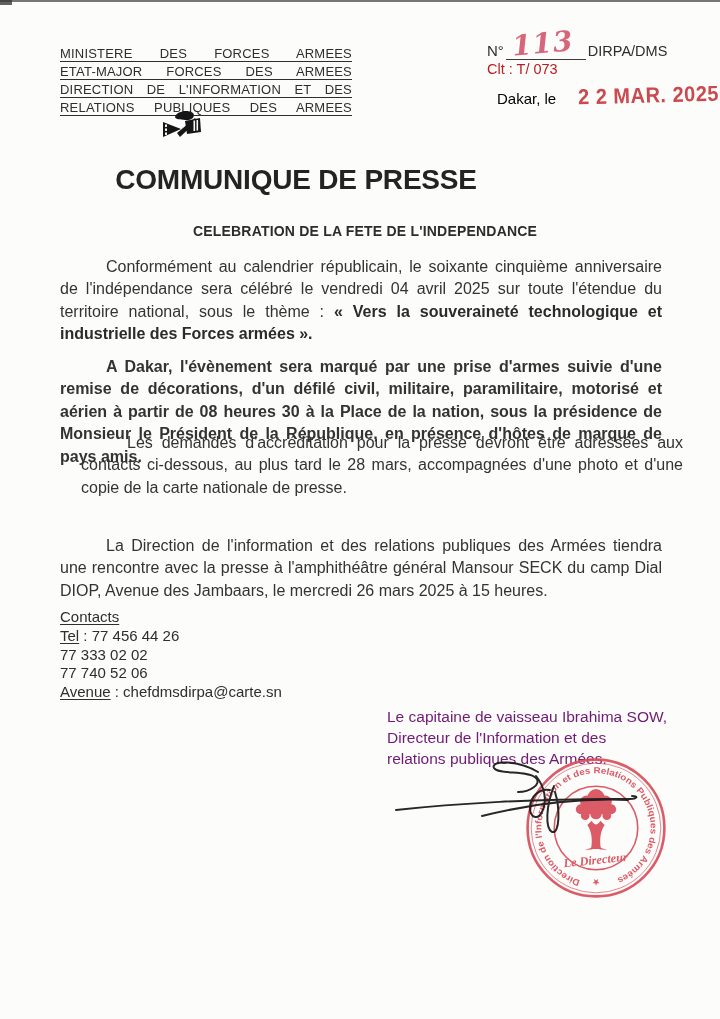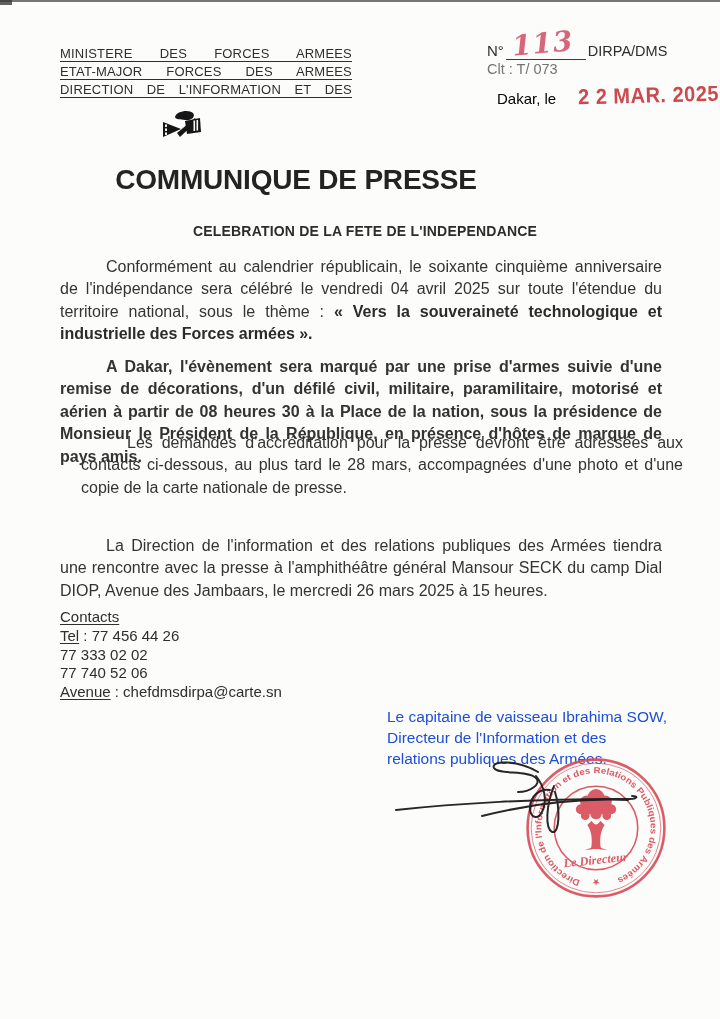--- a/index.html
+++ b/index.html
@@ -20,21 +20,21 @@
   
   .emblem{position:absolute;left:160px;top:109px;width:44px;height:36px;}
 
   
   .ref-row1{position:absolute;left:487px;top:42px;display:flex;align-items:flex-end;font-size:14.5px;color:#2e2e2e;}
   .ref-prefix{font-size:15px;padding-bottom:1px;}
   .num-slot{display:inline-block;width:80px;height:15px;border-bottom:1.8px solid #3c3c3c;position:relative;margin:0 2px;}
   .handwritten-number{position:absolute;left:6px;top:-17px;font-family:"DejaVu Serif",serif;font-style:italic;
         font-size:28px;font-weight:bold;color:#d4566d;transform:rotate(-5deg);letter-spacing:1px;opacity:.9;}
   .ref-suffix{padding-bottom:1px;}
-  .ref-row2{position:absolute;left:487px;top:61px;font-size:14.5px;color:#737373;}
+  .ref-row2{position:absolute;left:487px;top:61px;font-size:14.5px;color:#b91c1c;}
   .ref-row3{position:absolute;left:497px;top:90px;font-size:15px;color:#000000;}
   .date-stamp{position:absolute;left:578px;top:84px;font-size:20px;font-weight:bold;color:#c63b42;
         letter-spacing:.5px;transform:rotate(-1.5deg) scaleY(1.08);white-space:nowrap;opacity:.92;}
 
   
   .doc-title{position:absolute;left:0;top:164px;width:568px;padding-left:24px;box-sizing:border-box;
         text-align:center;font-size:28px;font-weight:bold;color:#232323;letter-spacing:-.2px;margin:0;}
   .doc-subtitle{position:absolute;left:0;top:223px;width:720px;padding-left:10px;box-sizing:border-box;
         text-align:center;font-size:14px;font-weight:bold;color:#2c2c2c;margin:0;letter-spacing:.2px;}
 
@@ -42,38 +42,39 @@
   .para{position:absolute;left:60px;width:602px;margin:0;font-size:16px;line-height:22.4px;
         text-align:justify;text-indent:46px;color:#333;}
   .p1{top:256px;}.p2{top:356px;font-weight:bold;}.p3{top:432px;margin-left:21px;}.p4{top:535px;}
   .bold-theme{font-weight:bold;color:#2b2b2b;}
 
   
   .contacts{position:absolute;left:60px;top:608px;font-size:15px;line-height:18.8px;color:#2e2e2e;}
   .u{text-decoration:underline;text-decoration-thickness:1.1px;text-underline-offset:2px;}
 
   
-  .sig-block{position:absolute;left:387px;top:706px;font-size:15.5px;line-height:21px;color:#1d4ed8;}
+  .sig-block{position:absolute;left:387px;top:706px;font-size:15.5px;line-height:21px;color:#701a75;}
 
   
   .stamp{position:absolute;left:524px;top:756px;width:144px;height:144px;z-index:2;opacity:.93;}
   .scrawl{position:absolute;left:390px;top:752px;width:260px;height:95px;z-index:3;}
 </style>
 </head>
 <body>
 
 <div class="page">
 
   <div class="scan-top"></div>
   <div class="scan-corner"></div>
 
   <div class="letterhead">
     <span class="lh-line">MINISTERE DES FORCES ARMEES</span>
     <span class="lh-line">ETAT-MAJOR FORCES DES ARMEES</span>
     <span class="lh-line">DIRECTION DE L'INFORMATION ET DES</span>
+    <span class="lh-line">RELATIONS PUBLIQUES DES ARMEES</span>
   </div>
 
   <svg class="emblem" viewBox="0 0 44 36">
     <g fill="#161616">
       <path d="M15,8 C16,2 29,0 33,4 C36,8 31,12 25,11 C20,10 16,11 15,8 Z"></path>
       <polygon points="3,13 21,20 3,28"></polygon>
       <polygon points="25,12 40,9 41,23 27,25"></polygon>
       <polygon points="17,24 35,9 37,12 20,28"></polygon>
     </g>
     <g fill="#fcfcfb">

